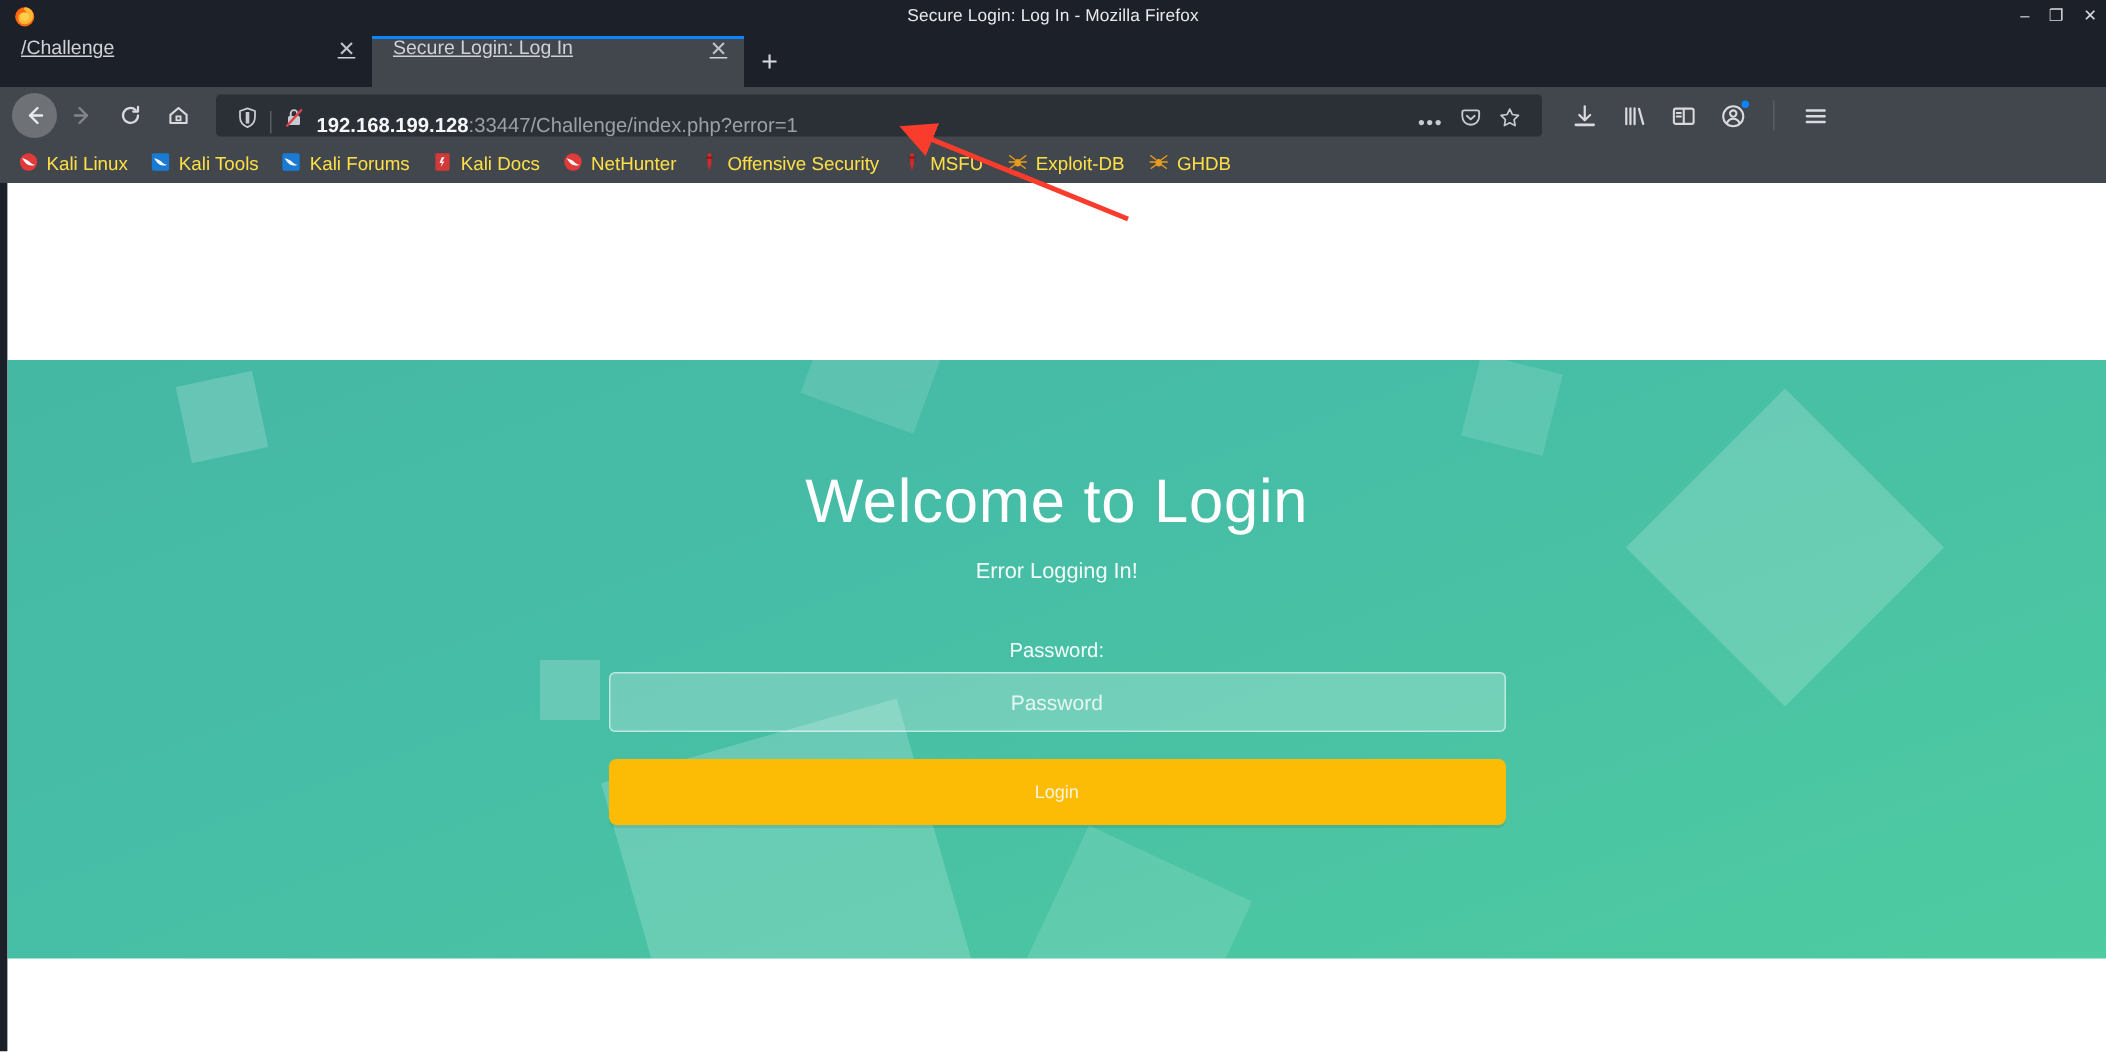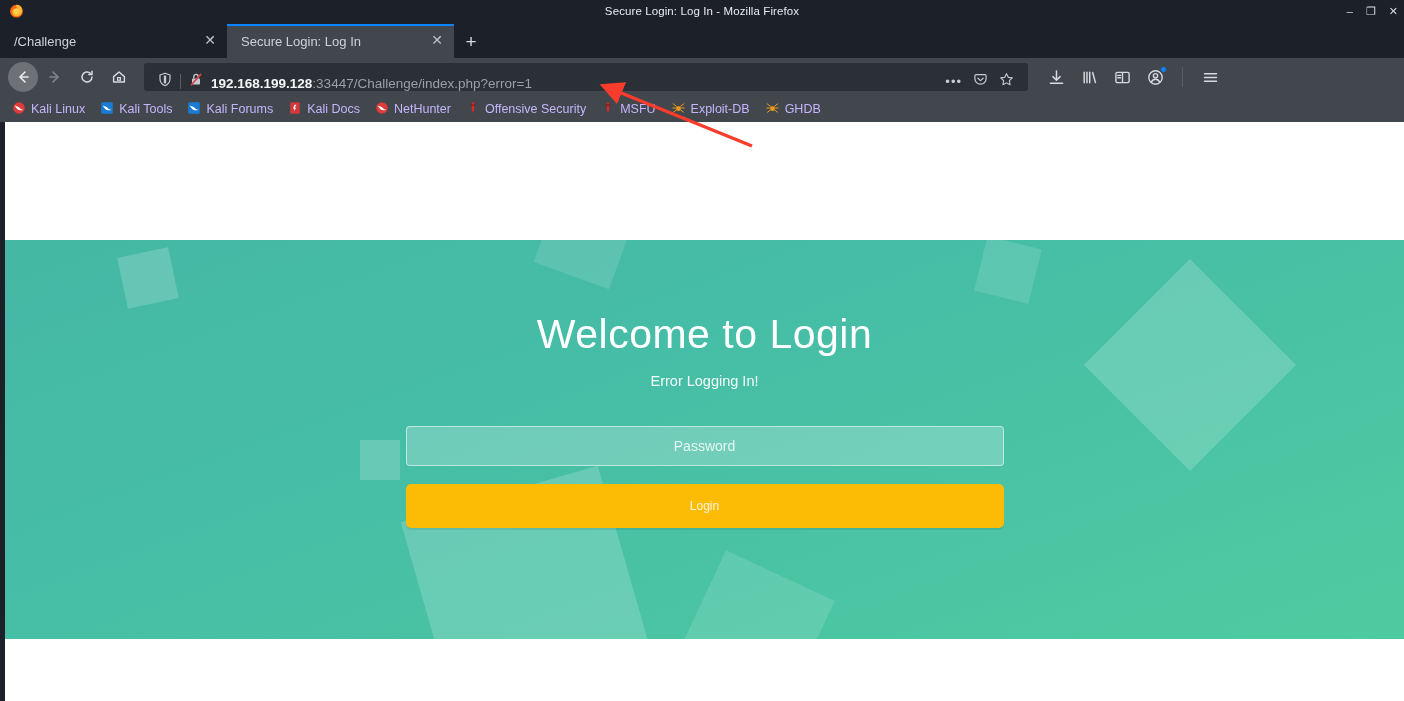--- a/index.html
+++ b/index.html
@@ -27,23 +27,23 @@
     color:#d8dadd; font-size:11px;
   }
   .win-ctrls span{ cursor:default; line-height:1; }
 
   
   .tabstrip{
     height:36px; background:#1c2028;
     display:flex; align-items:flex-end; padding-left:0;
   }
   .tab{
-    position:relative; width:227px; height:34px;
-    display:flex; align-items:center;
-    padding:0 8px 0 14px; color:#cfd2d6; font-size:13px;
+    position:relative; width:248px; height:34px;
+    display:flex; 
+    padding:0 8px 0 14px; color:#cfd2d6; font-size:13px;text-decoration:underline;
   }
   .tab.inactive{ background:#1c2028; }
   .tab.active{ background:#42464d; }
   .tab.active::before{
     content:""; position:absolute; left:0; right:0; top:0;
     height:2px; background:#0a84ff;
   }
   .tab .tab-label{
     flex:1; white-space:nowrap; overflow:hidden; text-overflow:ellipsis;
   }
@@ -92,21 +92,21 @@
   .tb-sep{ width:1px; height:20px; background:#5a5e64; margin:0 4px; }
   .badge-dot{
     position:absolute; top:-1px; right:-2px; width:7px; height:7px;
     border-radius:50%; background:#0a84ff; border:1px solid #42464d;
   }
 
   
   .bookmarks{
     height:26px; background:#42464d;
     display:flex; align-items:center; padding:0 6px; gap:3px;
-    font-size:12.5px; color:#c4b5fd;
+    font-size:12.5px; color:#fde047;
   }
   .bm{ display:flex; align-items:center; gap:5px; padding:2px 6px; border-radius:3px;
        white-space:nowrap; }
   .bm svg{ flex:0 0 auto; }
 
   
   .viewport{
     position:relative; height:579px; background:#fff;
     border-left:5px solid #1c2028;
     overflow:hidden;
@@ -397,20 +397,21 @@
     <div class="shape" style="left:355px;top:200px;width:40px;height:40px;"></div>
     <div class="shape" style="left:420px;top:250px;width:205px;height:205px;transform:rotate(-16deg);"></div>
     <div class="shape dim" style="left:690px;top:330px;width:120px;height:120px;transform:rotate(25deg);"></div>
 
     <div class="hero-inner">
       <h1>Welcome to Login</h1>
       <div class="subtitle">Error Logging In!</div>
 
       <div class="form">
         <div class="gap"></div>
+        <div class="form-label">Password:</div>
         <input class="field" type="password" placeholder="Password" style="">
         <button class="login-btn">Login</button>
       </div>
     </div>
   </div>
 
   <div class="white-bottom"></div>
 </div>
 
 <div class="annot">

